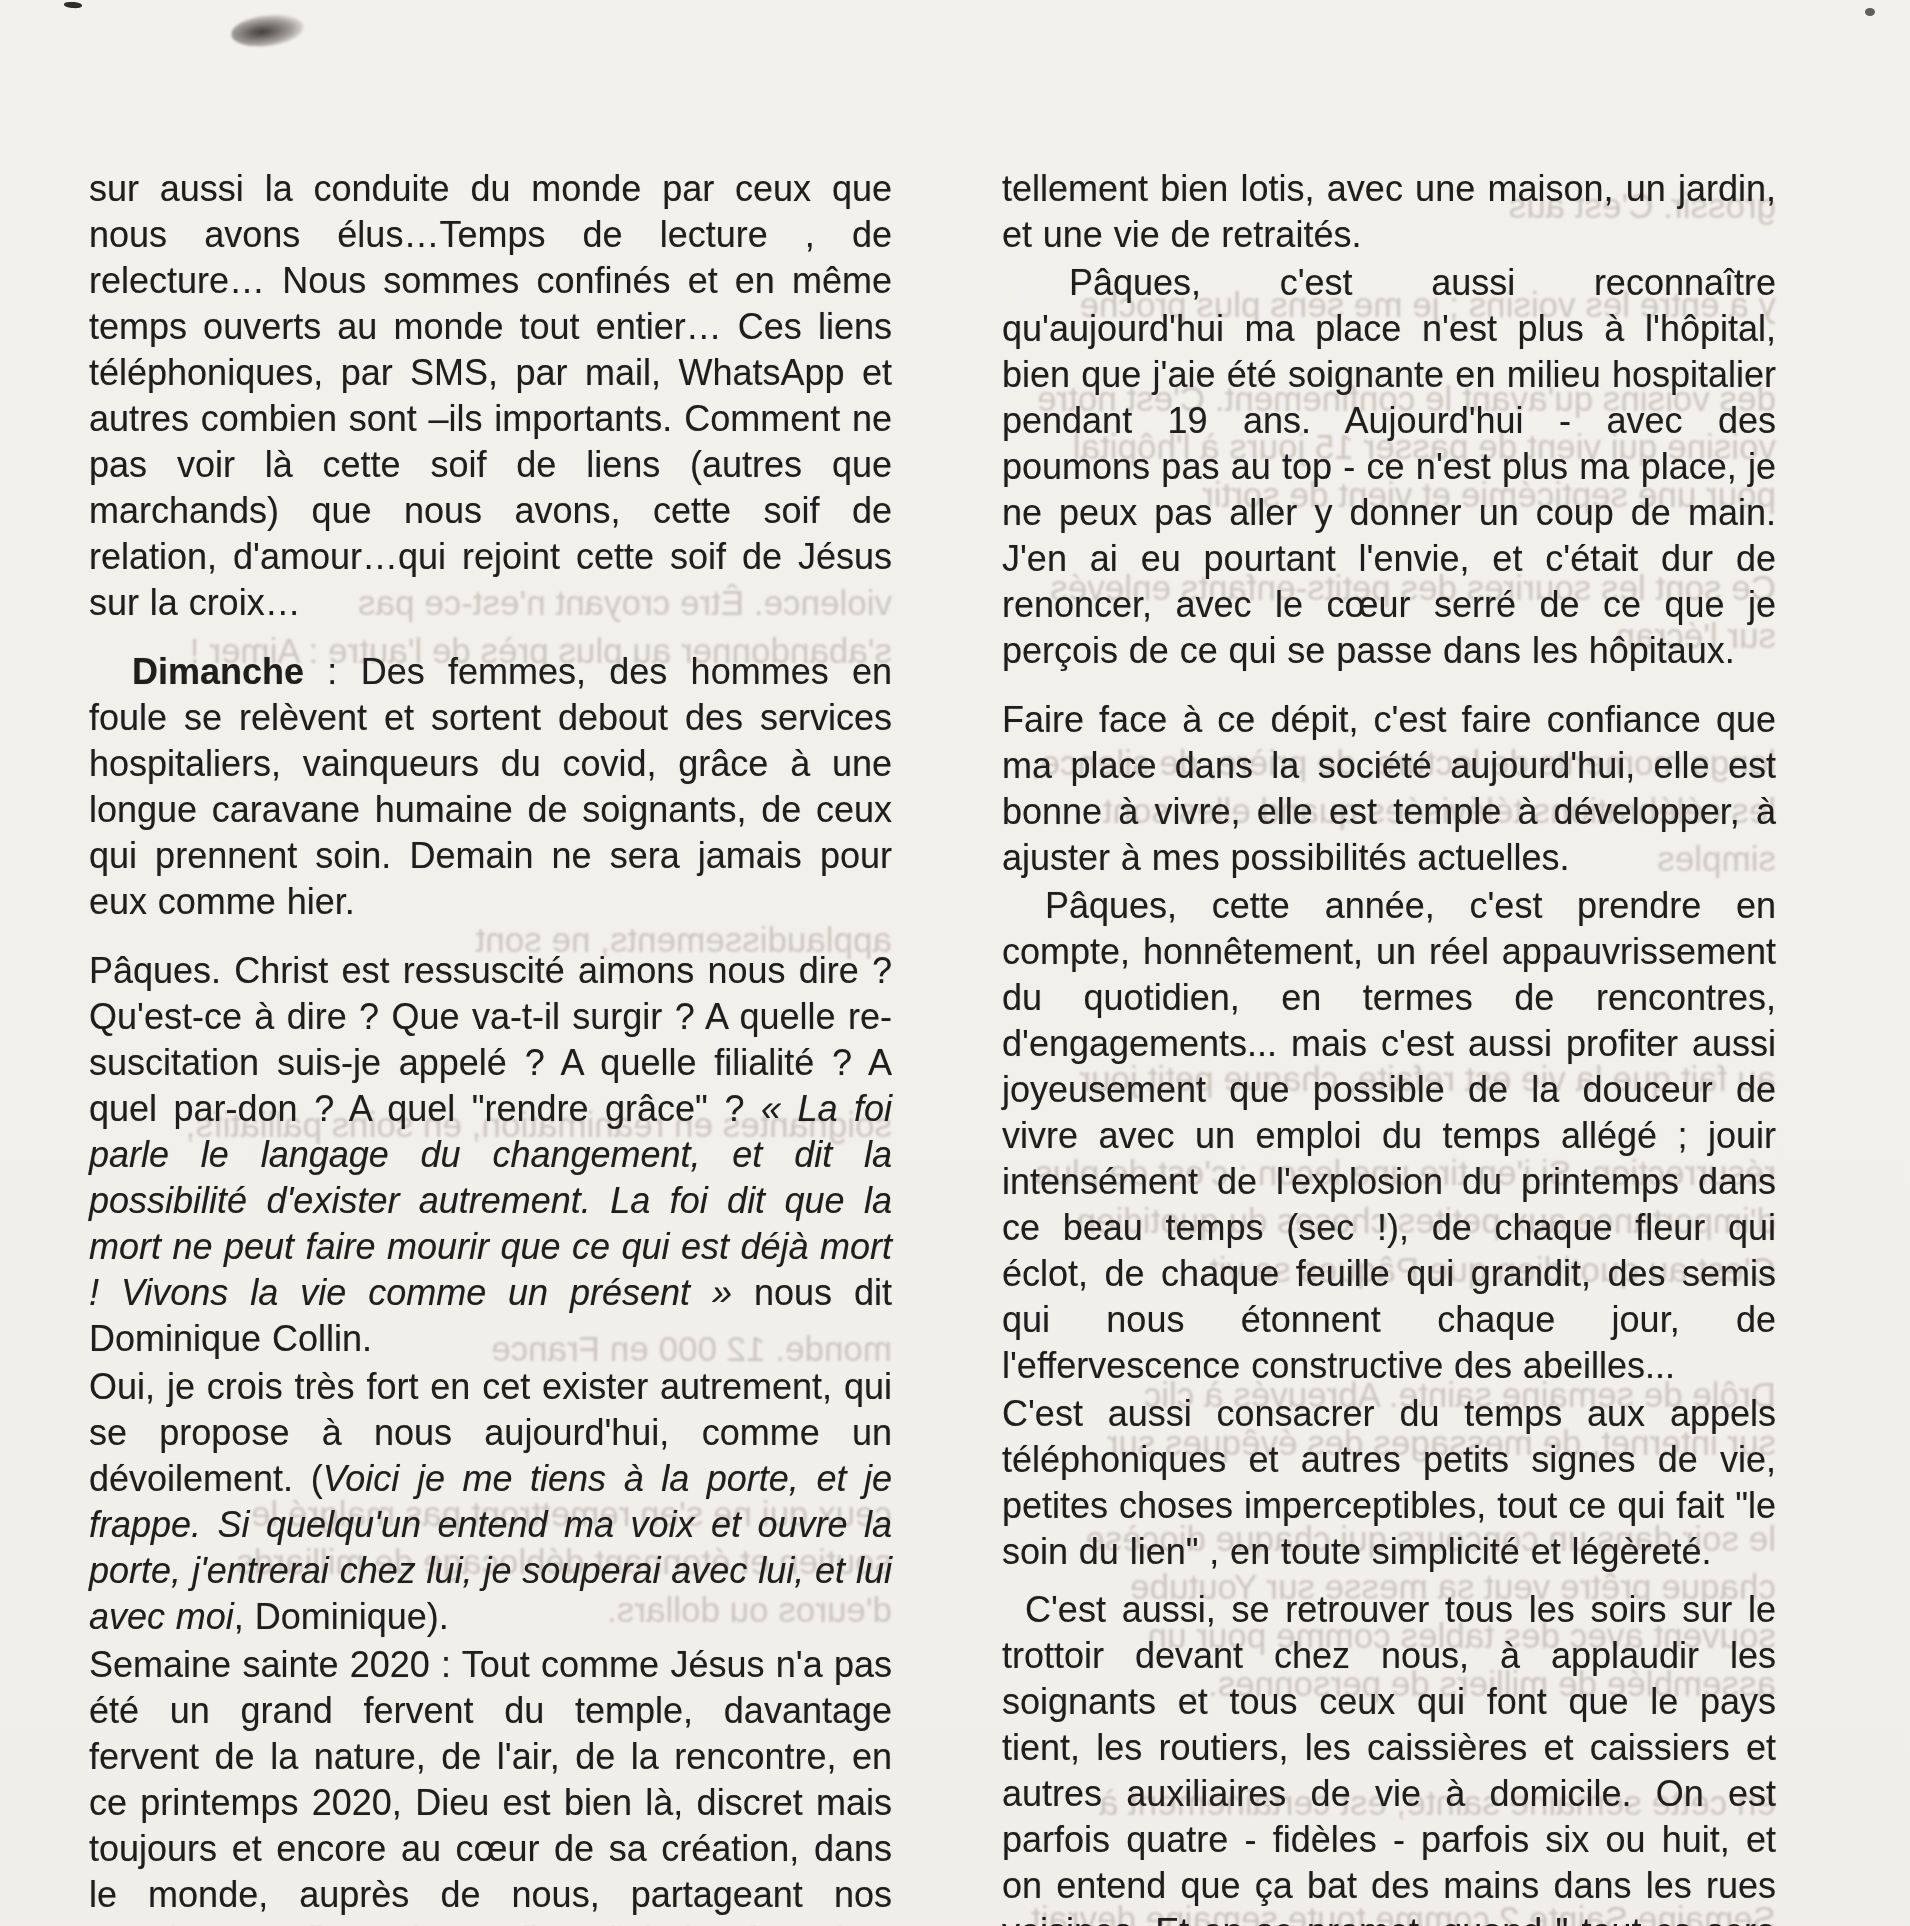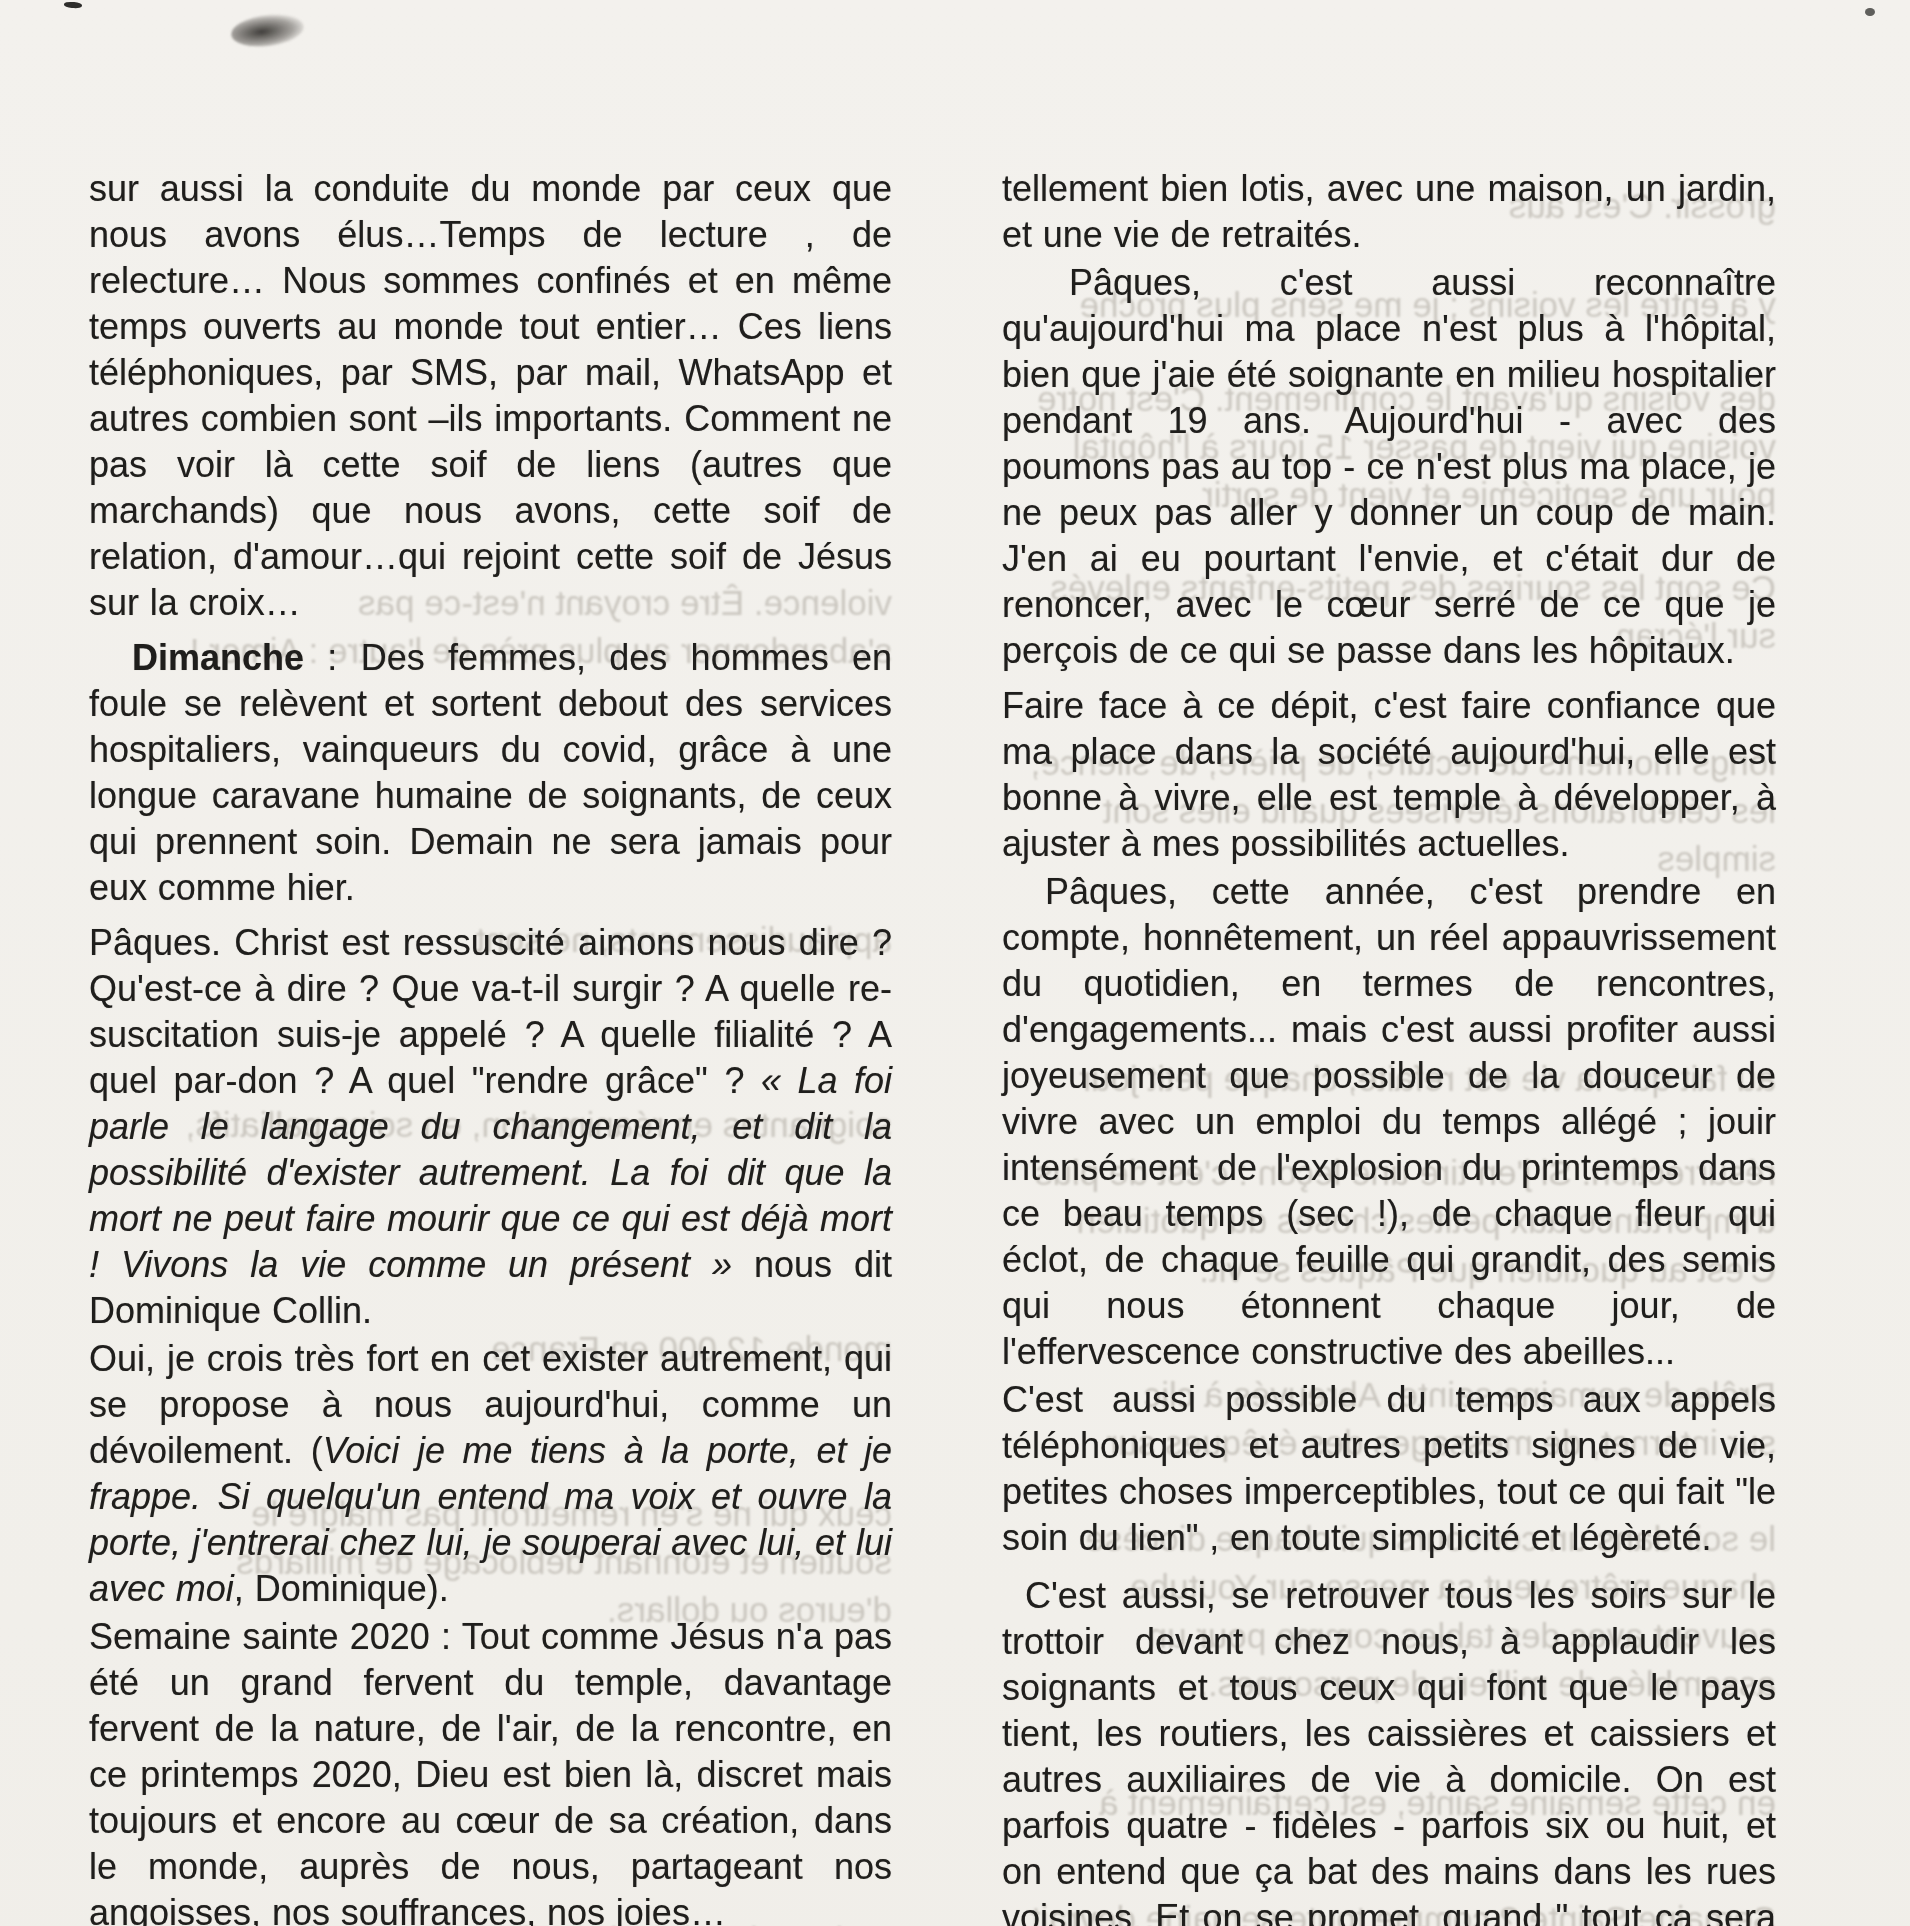--- a/index.html
+++ b/index.html
@@ -16,21 +16,21 @@
     position:absolute;top:166px;
     text-align:justify;
     font-size:36px;line-height:46px;
     z-index:2;
     text-shadow:0 0 0.8px rgba(45,42,38,.38);
     word-spacing:0.8px;
   }
   #col-left{left:89px;width:803px;}
   #col-right{left:1002px;width:774px;}
   .para{margin:0;}
-  .mt-xs{margin-top:9px;}
+  .mt-xs{margin-top:23px;}
   .mt-s{margin-top:11.6px;}
   .mt-m{margin-top:2px;}
   .ind-s{text-indent:23px;}
   .ind-m{text-indent:43px;}
   .ind-l{text-indent:67px;}
   
   .bleed{
     position:absolute;top:166px;z-index:1;pointer-events:none;
   }
   #bleed-left{left:89px;width:803px;height:2504px;}
@@ -113,21 +113,21 @@
 
   <div class="col" id="col-right">
     <p class="para">tellement bien lotis, avec une maison, un jardin, et une vie de retraités.</p>
 
     <p class="para mt-m ind-l">Pâques, c'est aussi reconnaître qu'aujourd'hui ma place n'est plus à l'hôpital, bien que j'aie été soignante en milieu hospitalier pendant 19 ans. Aujourd'hui - avec des poumons pas au top - ce n'est plus ma place, je ne peux pas aller y donner un coup de main. J'en ai eu pourtant l'envie, et c'était dur de renoncer, avec le cœur serré de ce que je perçois de ce qui se passe dans les hôpitaux.</p>
 
     <p class="para mt-xs">Faire face à ce dépit, c'est faire confiance que ma place dans la société aujourd'hui, elle est bonne à vivre, elle est temple à développer, à ajuster à mes possibilités actuelles.</p>
 
     <p class="para mt-m ind-m">Pâques, cette année, c'est prendre en compte, honnêtement, un réel appauvrissement du quotidien, en termes de rencontres, d'engagements... mais c'est aussi profiter aussi joyeusement que possible de la douceur de vivre avec un emploi du temps allégé ; jouir intensément de l'explosion du printemps dans ce beau temps (sec !), de chaque fleur qui éclot, de chaque feuille qui grandit, des semis qui nous étonnent chaque jour, de l'effervescence constructive des abeilles...</p>
 
-    <p class="para mt-m">C'est aussi possible du temps aux appels téléphoniques et autres petits signes de vie, petites choses imperceptibles, tout ce qui fait "le soin du lien" , en toute simplicité et légèreté.</p>
+    <p class="para mt-m">C'est aussi consacrer du temps aux appels téléphoniques et autres petits signes de vie, petites choses imperceptibles, tout ce qui fait "le soin du lien" , en toute simplicité et légèreté.</p>
 
     <p class="para mt-s ind-s">C'est aussi, se retrouver tous les soirs sur le trottoir devant chez nous, à applaudir les soignants et tous ceux qui font que le pays tient, les routiers, les caissières et caissiers et autres auxiliaires de vie à domicile. On est parfois quatre - fidèles - parfois six ou huit, et on entend que ça bat des mains dans les rues voisines. Et on se promet, quand " tout ça sera fini", de se retrouver ensemble autour d'un bon repas.</p>
 
   </div>
 
   <div class="smudge"></div>
   <div class="speck tl"></div>
   <div class="speck tr"></div>
 
 </div>

